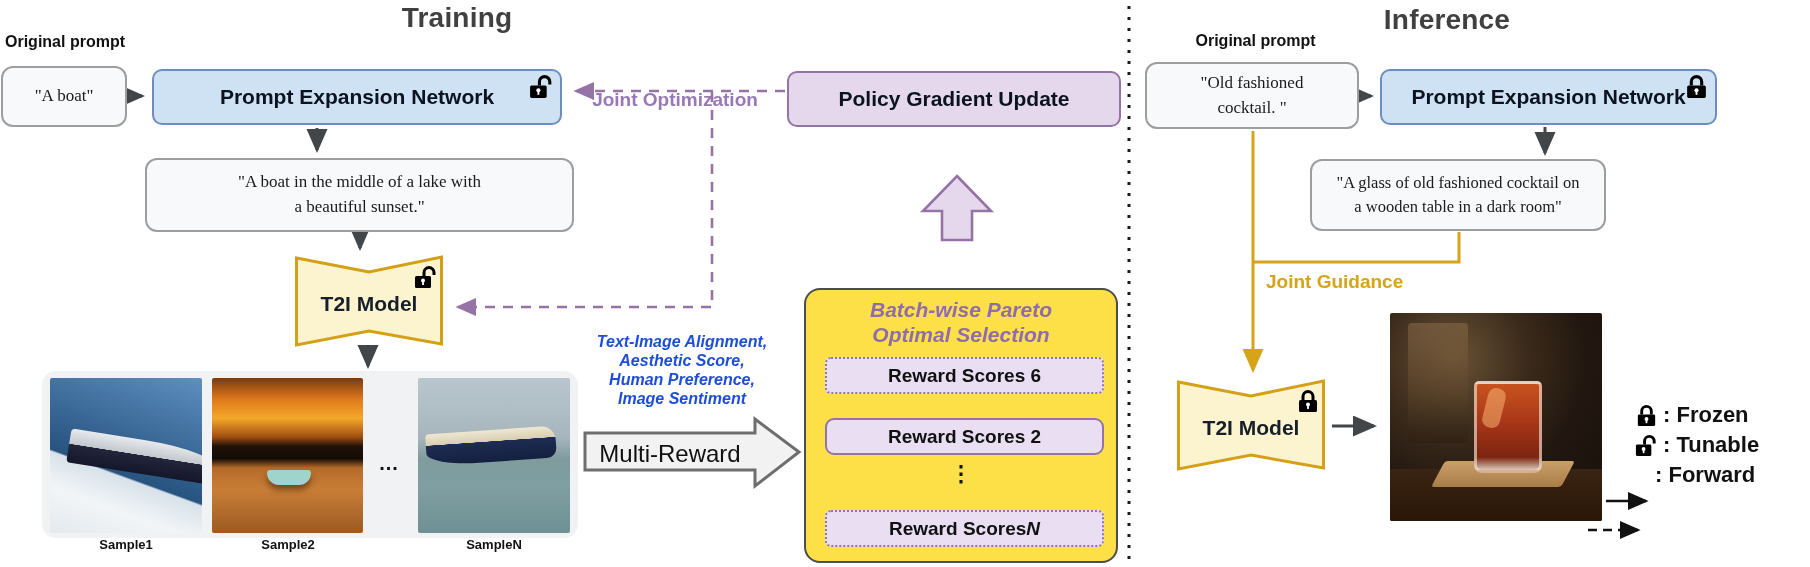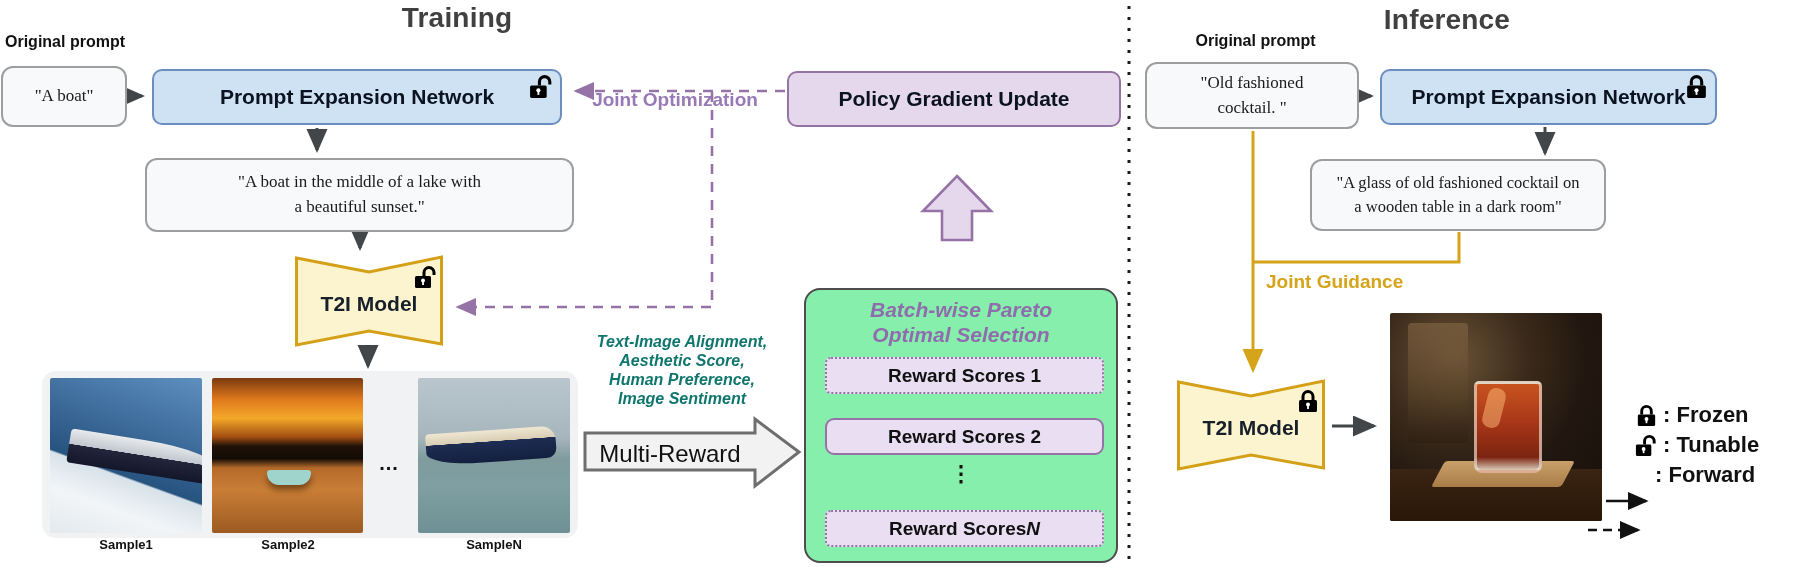--- a/index.html
+++ b/index.html
@@ -15,23 +15,23 @@
   .pen-box{background:#cfe2f3;border:2.5px solid #6c8ebf;border-radius:10px;
            display:flex;align-items:center;justify-content:center;
            font-size:21px;font-weight:bold;color:#0b1320;}
   .pgu-box{background:#e6d8ec;border:2.5px solid #9673a6;border-radius:10px;
            display:flex;align-items:center;justify-content:center;
            font-size:21px;font-weight:bold;color:#0b1320;}
   .purple-text{color:#9879b5;font-weight:bold;}
   .gold-text{color:#d6a419;font-weight:bold;}
   .t2i-label{font-size:21px;font-weight:bold;color:#17202a;text-align:center;}
   .sample-label{font-size:13px;font-weight:bold;color:#111;text-align:center;}
-  .criteria{font-size:16px;font-weight:bold;font-style:italic;color:#0f766e;
+  .criteria{font-size:16px;font-weight:bold;font-style:italic;color:#1d4ed8;
             text-align:center;line-height:1.18;}
-  .pareto{background:#86efac;border:2.5px solid #4d4d4d;border-radius:16px;}
+  .pareto{background:#fde047;border:2.5px solid #4d4d4d;border-radius:16px;}
   .pareto-title{font-size:21px;font-weight:bold;font-style:italic;color:#8f6cac;
                 text-align:center;line-height:1.2;}
   .reward{position:absolute;left:19px;width:275px;height:33px;background:#eadef2;
           display:flex;align-items:center;justify-content:center;
           font-size:19px;font-weight:bold;color:#111;}
   .reward.dotted{border:2.5px dotted #9673a6;border-radius:6px;}
   .reward.solid{border:2.5px solid #9673a6;border-radius:9px;}
   .vdots{font-size:22px;font-weight:bold;color:#111;text-align:center;letter-spacing:0;line-height:.55;}
   .legend-row{display:flex;align-items:center;height:30px;font-size:22px;font-weight:bold;color:#111;}
   .img{border-radius:2px;overflow:hidden;}
@@ -158,21 +158,21 @@
   <div class="abs pgu-box" style="left:787px;top:71px;width:330px;height:52px;">
     <span>Policy Gradient Update</span>
   </div>
 
   <div class="abs pareto" style="left:804px;top:288px;width:310px;height:271px;">
     <div class="pareto-title" style="margin-top:7px;">
       <div>Batch-wise Pareto</div>
       <div>Optimal Selection</div>
     </div>
     <div class="reward dotted" style="top:67px;">
-      <span>Reward Scores 1</span>
+      <span>Reward Scores 6</span>
     </div>
     <div class="reward solid" style="top:128px;">
       <span>Reward Scores 2</span>
     </div>
     <div class="abs vdots" style="left:0;top:178px;width:100%;">⋮</div>
     <div class="reward dotted" style="top:220px;">
       <span>Reward Scores </span>
         <span style="font-style:italic;">N</span>
     </div>
   </div>

